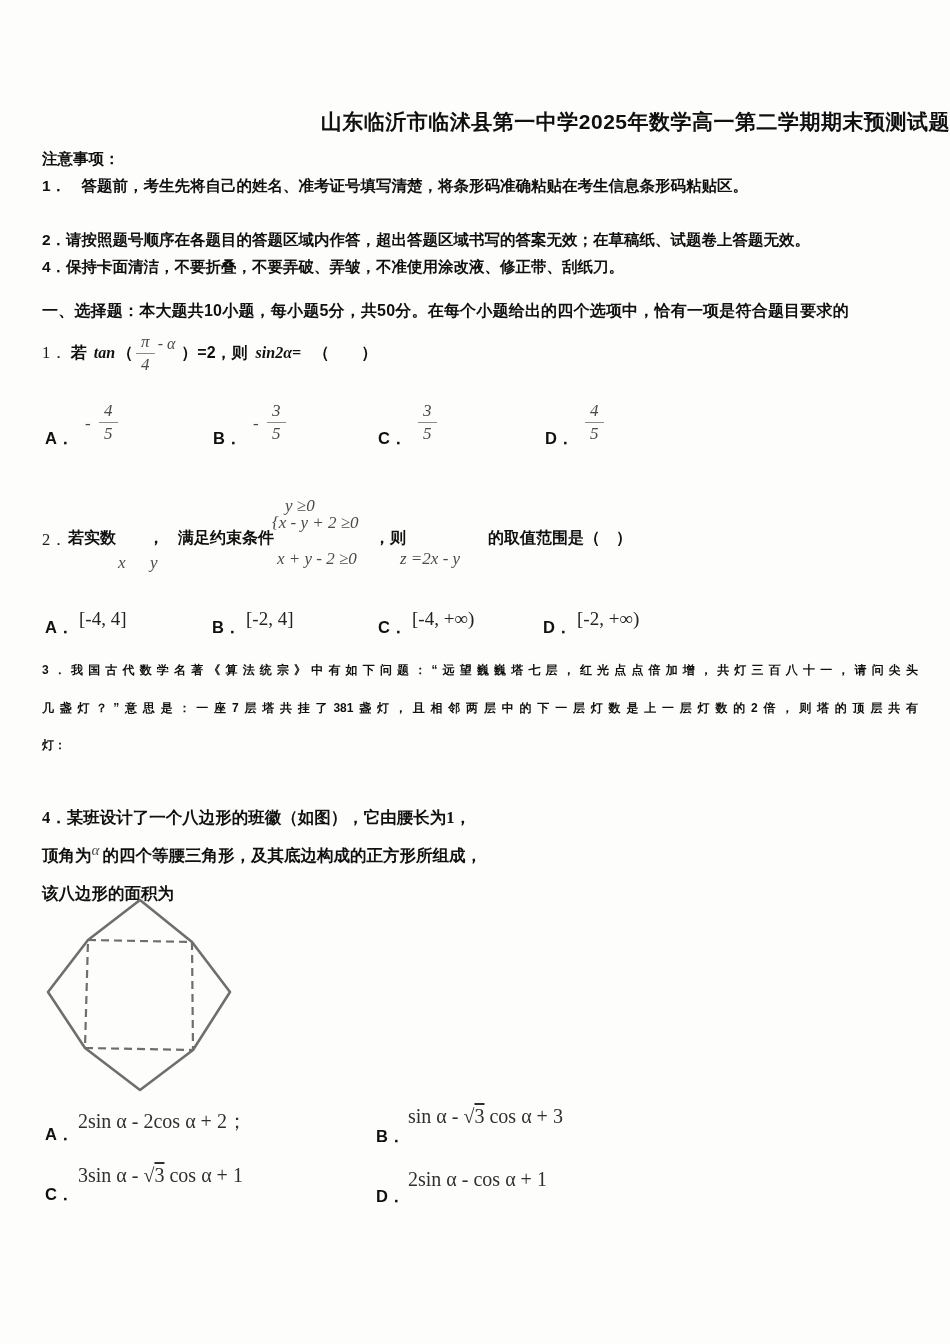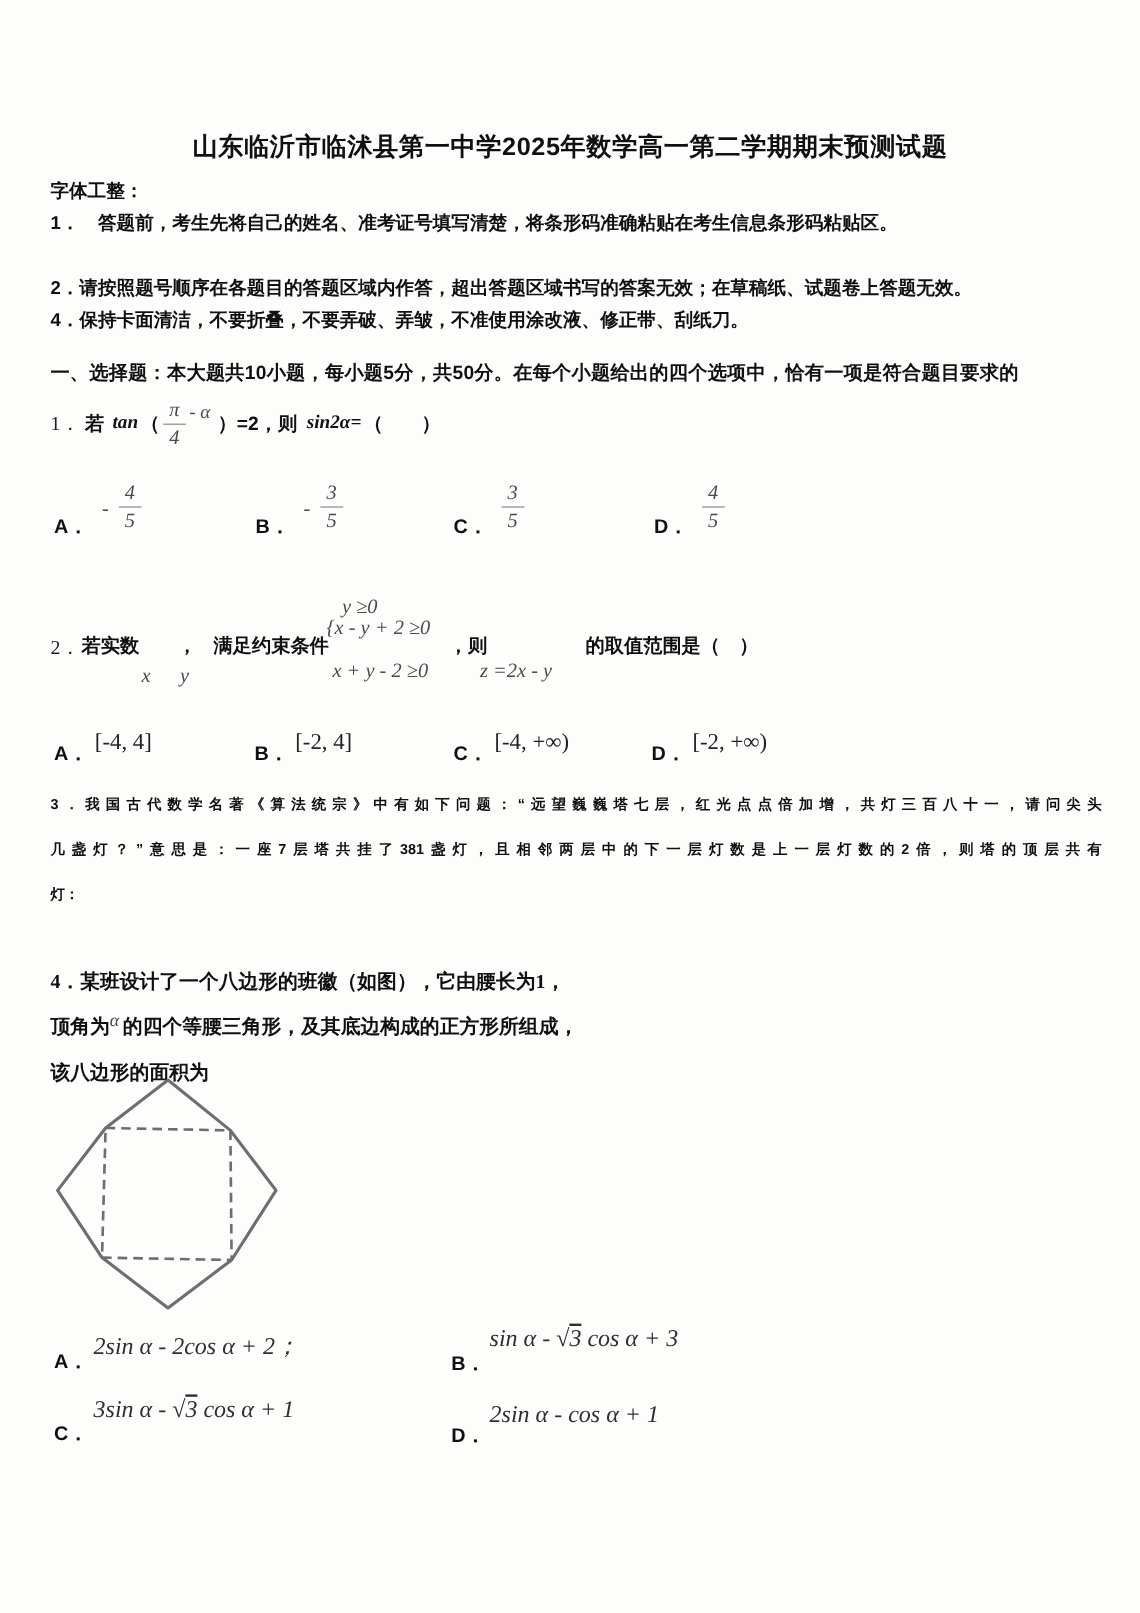--- a/index.html
+++ b/index.html
@@ -1,20 +1,20 @@
 <!DOCTYPE html>
 <html><head>
 <meta charset="utf-8">
 <style>
   *{box-sizing:border-box;margin:0;padding:0}
   body{background:#ffffff;font-family:"Liberation Sans","DejaVu Sans",sans-serif}
   .page{position:relative;width:950px;height:1344px;background:#fdfdfc;color:#101010;overflow:hidden}
   .abs{position:absolute;white-space:nowrap}
   .cn{font-weight:bold}
-  .title{position:absolute;left:0;top:108px;width:100%;text-align:center;
+  .title{position:absolute;left:0;top:108px;width:100%;text-align:right;
          font-size:21px;font-weight:bold;letter-spacing:.5px;white-space:nowrap}
   .f15{font-size:15.5px}
   .f16{font-size:16px}
   .qnum{font-family:"Liberation Serif","DejaVu Serif",serif;font-weight:normal;font-size:16.5px;color:#1c1c1c}
   .math{font-family:"Liberation Serif","DejaVu Serif",serif;font-style:italic;font-weight:normal;color:#4a4a4a}
   .bi{font-family:"Liberation Serif","DejaVu Serif",serif;font-style:italic;font-weight:bold;color:#101010}
   
   .frac{display:inline-block;text-align:center;font-family:"Liberation Serif","DejaVu Serif",serif;
         font-style:italic;color:#4a4a4a;font-size:17px;line-height:1.15;vertical-align:middle}
   .frac .num{display:block;border-bottom:1.4px solid #8a8a8a;padding:0 5px 1px}
@@ -43,50 +43,50 @@
   .q3opts .item{position:absolute;top:0;font-size:16px;font-weight:bold;white-space:nowrap}
   
   .q4text{position:absolute;left:42px;top:799px;width:520px;
           font-family:"Liberation Serif","DejaVu Serif",serif;font-weight:bold;font-size:16.5px;line-height:38px}
   .q4text .l{position:absolute;left:0;white-space:nowrap}
   .asup{font-family:"Liberation Serif","DejaVu Serif",serif;font-style:italic;font-weight:normal;
         color:#4a4a4a;position:relative;top:-6px;font-size:15px;margin-right:3px}
   .figwrap{position:absolute;left:38px;top:888px;width:200px;height:212px}
   .q4opts{position:absolute;left:0;top:1100px;width:950px;height:130px}
   .q4opts .letter{position:absolute;font-weight:bold;font-size:16.5px}
-  .q4opts .formula{position:absolute;font-family:"Liberation Serif","DejaVu Serif",serif;font-style:italic;
+  .q4opts .formula{position:absolute;font-family:"Liberation Serif","DejaVu Serif",serif;
                    font-size:20px;color:#2f2f2f;white-space:nowrap}
   .rt{text-decoration:overline}
 </style>
 </head>
 <body>
 
 <div class="page">
 
   <div class="title">山东临沂市临沭县第一中学2025年数学高一第二学期期末预测试题</div>
 
-  <div class="abs cn f15" style="left:42px;top:149px">字体工整：</div>
+  <div class="abs cn f15" style="left:42px;top:149px">注意事项：</div>
   <div class="abs cn f15" style="left:42px;top:176px">1．　答题前，考生先将自己的姓名、准考证号填写清楚，将条形码准确粘贴在考生信息条形码粘贴区。</div>
   <div class="abs cn f15" style="left:42px;top:230px">2．请按照题号顺序在各题目的答题区域内作答，超出答题区域书写的答案无效；在草稿纸、试题卷上答题无效。</div>
   <div class="abs cn f15" style="left:42px;top:257px">4．保持卡面清洁，不要折叠，不要弄破、弄皱，不准使用涂改液、修正带、刮纸刀。</div>
 
   <div class="abs cn f16" style="left:42px;top:301px;letter-spacing:.2px">一、选择题：本大题共10小题，每小题5分，共50分。在每个小题给出的四个选项中，恰有一项是符合题目要求的</div>
 
   <div class="q1line">
     <span class="qnum">1．</span>
     <span class="cn" style="margin-left:4px">若</span>
     <span class="bi" style="margin:0 2px 0 7px">tan</span>
     <span class="cn">（</span>
     <span class="frac" style="margin-left:3px">
       <span class="num">π</span>
       <span class="den">4</span>
     </span>
     <span class="math raised">- α</span>
     <span class="cn">）=2，则</span>
-    <span class="bi" style="margin:0 2px 0 8px">sin2α=</span>
+    <span class="bi" style="margin:0 12px 0 8px">sin2α=</span>
     <span class="cn">（　　）</span>
   </div>
 
   <div class="q1opts">
     <div class="optcell" style="left:3px">
       <span class="letter">A．</span>
       <span class="osign math">-</span>
       <span class="frac ofrac">
         <span class="num">4</span>
         <span class="den">5</span>

